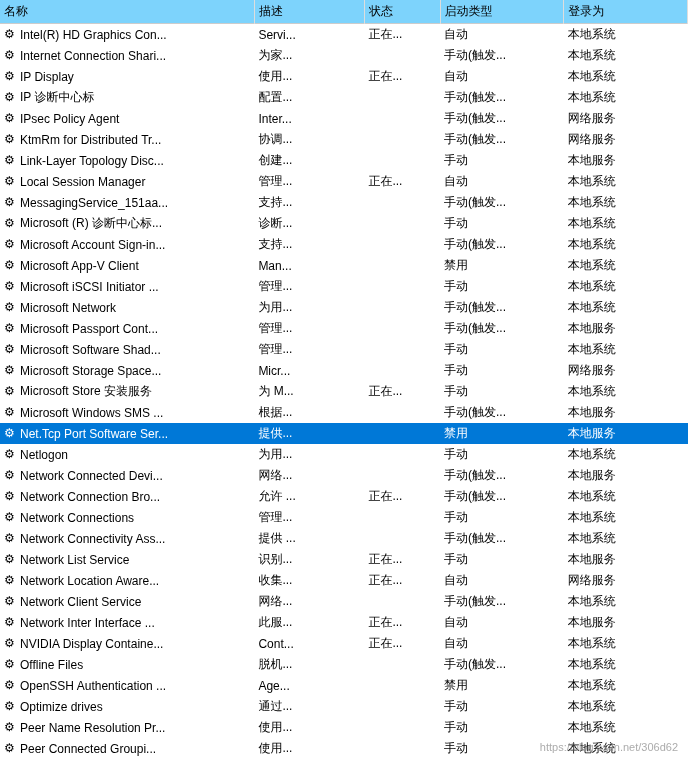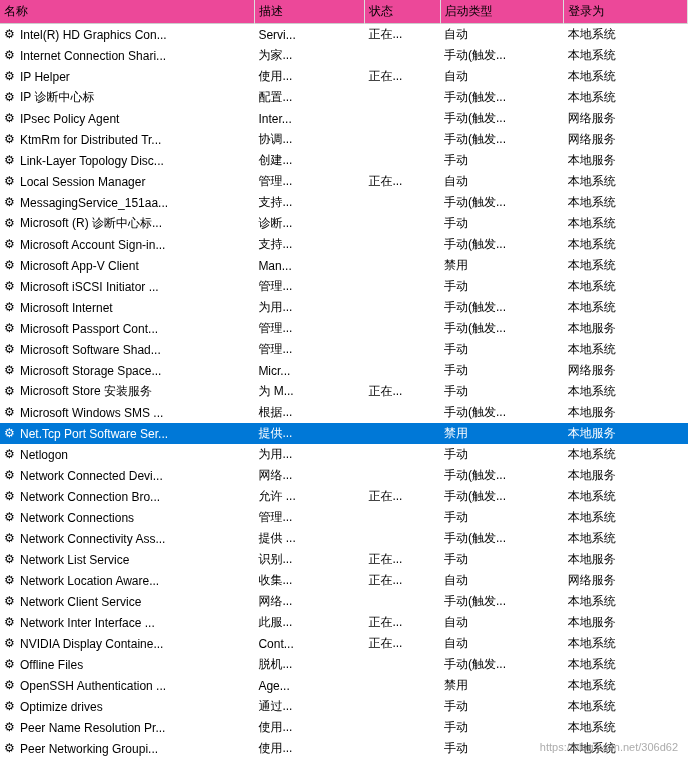--- a/index.html
+++ b/index.html
@@ -18,21 +18,21 @@
       overflow-y: auto;
       overflow-x: hidden;
       position: relative;
     }
     table {
       width: 100%;
       border-collapse: collapse;
       table-layout: fixed;
     }
     thead tr {
-      background: #ec4899;
+      background: #7dd3fc;
       border-bottom: 1px solid #ccc;
       padding-left: 12px;
     }
     thead th {
       text-align: left;
       padding: 3px 4px;
       font-weight: normal;
       border-right: 1px solid #ddd;
       color: #000;
       white-space: nowrap;
@@ -120,21 +120,21 @@
               <span>Internet Connection Shari...</span>
             </span></td>
           <td>为家...</td>
           <td></td>
           <td>手动(触发...</td>
           <td>本地系统</td>
         </tr>
         <tr>
           <td><span class="service-icon">
               <span class="icon gear-icon">⚙</span>
-              <span>IP Helper</span>
+              <span>IP Display</span>
             </span></td>
           <td>使用...</td>
           <td>正在...</td>
           <td>自动</td>
           <td>本地系统</td>
         </tr>
         <tr>
           <td><span class="service-icon">
               <span class="icon gear-icon">⚙</span>
               <span>IP 诊断中心标</span>
@@ -230,21 +230,21 @@
               <span>Microsoft iSCSI Initiator ...</span>
             </span></td>
           <td>管理...</td>
           <td></td>
           <td>手动</td>
           <td>本地系统</td>
         </tr>
         <tr>
           <td><span class="service-icon">
               <span class="icon gear-icon">⚙</span>
-              <span>Microsoft Internet</span>
+              <span>Microsoft Network</span>
             </span></td>
           <td>为用...</td>
           <td></td>
           <td>手动(触发...</td>
           <td>本地系统</td>
         </tr>
         <tr>
           <td><span class="service-icon">
               <span class="icon gear-icon">⚙</span>
               <span>Microsoft Passport Cont...</span>
@@ -440,21 +440,21 @@
               <span>Peer Name Resolution Pr...</span>
             </span></td>
           <td>使用...</td>
           <td></td>
           <td>手动</td>
           <td>本地系统</td>
         </tr>
         <tr>
           <td><span class="service-icon">
               <span class="icon gear-icon">⚙</span>
-              <span>Peer Networking Groupi...</span>
+              <span>Peer Connected Groupi...</span>
             </span></td>
           <td>使用...</td>
           <td></td>
           <td>手动</td>
           <td>本地系统</td>
         </tr>
       </tbody>
   </table>
 </div>
 

